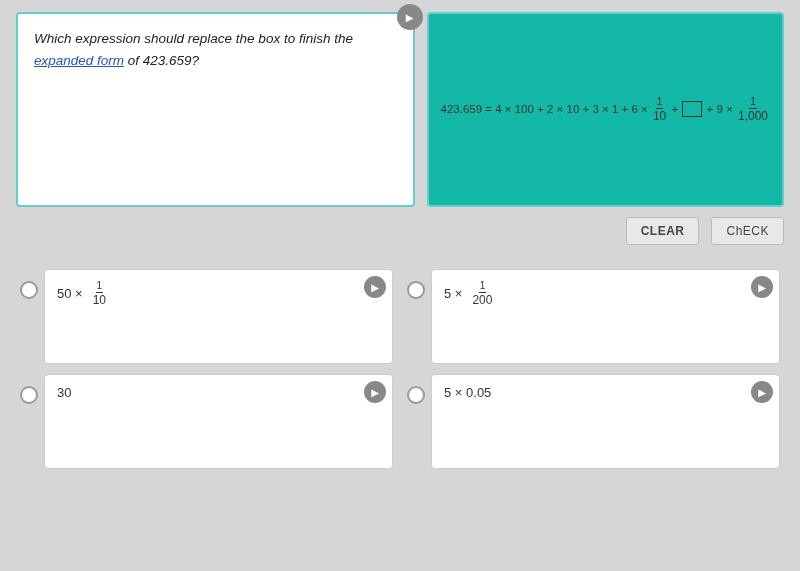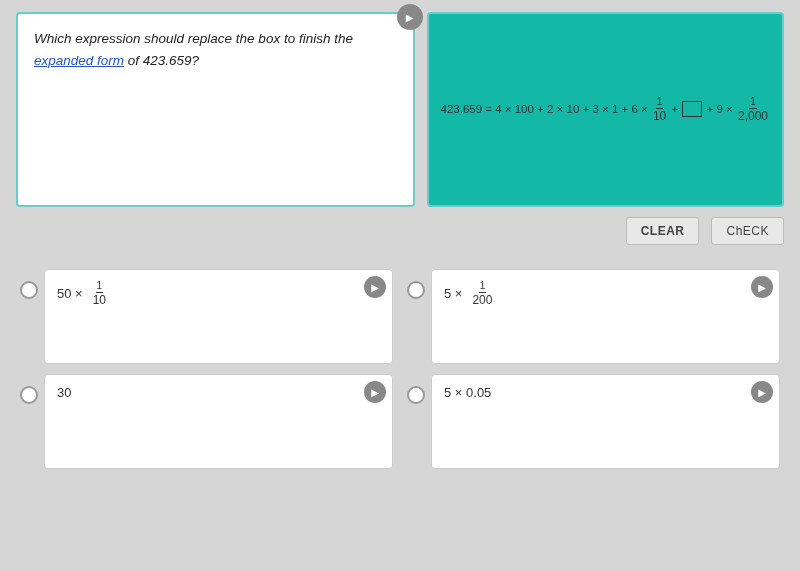--- a/index.html
+++ b/index.html
@@ -224,21 +224,21 @@
       </p>
     </div>
 
     <div class="math-display-box">
       <div class="math-expression">
         <span>423.659 = 4 × 100 + 2 × 10 + 3 × 1 + 6 × </span><span class="fraction">
             <span class="num">1</span>
             <span class="den">10</span>
           </span><span> + </span><span class="answer-box"></span><span> + 9 × </span><span class="fraction">
             <span class="num">1</span>
-            <span class="den">2,000</span>
+            <span class="den">1,000</span>
           </span>
       </div>
     </div>
 
   </div>
 
   <div class="action-row">
     <button class="btn-clear">CLEAR</button>
     <button class="btn-check">ChECK</button>
   </div>

